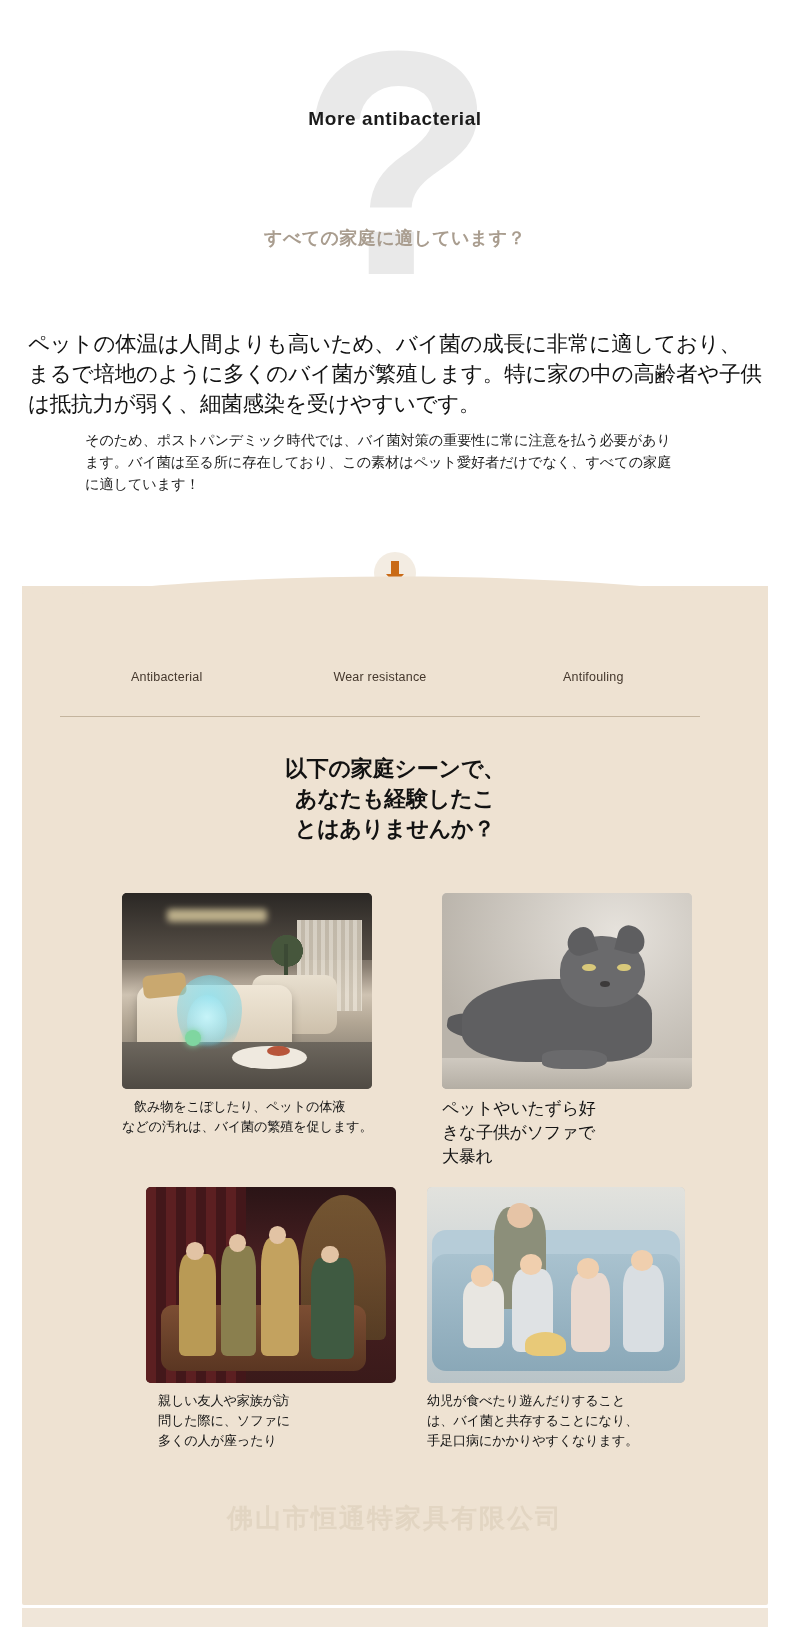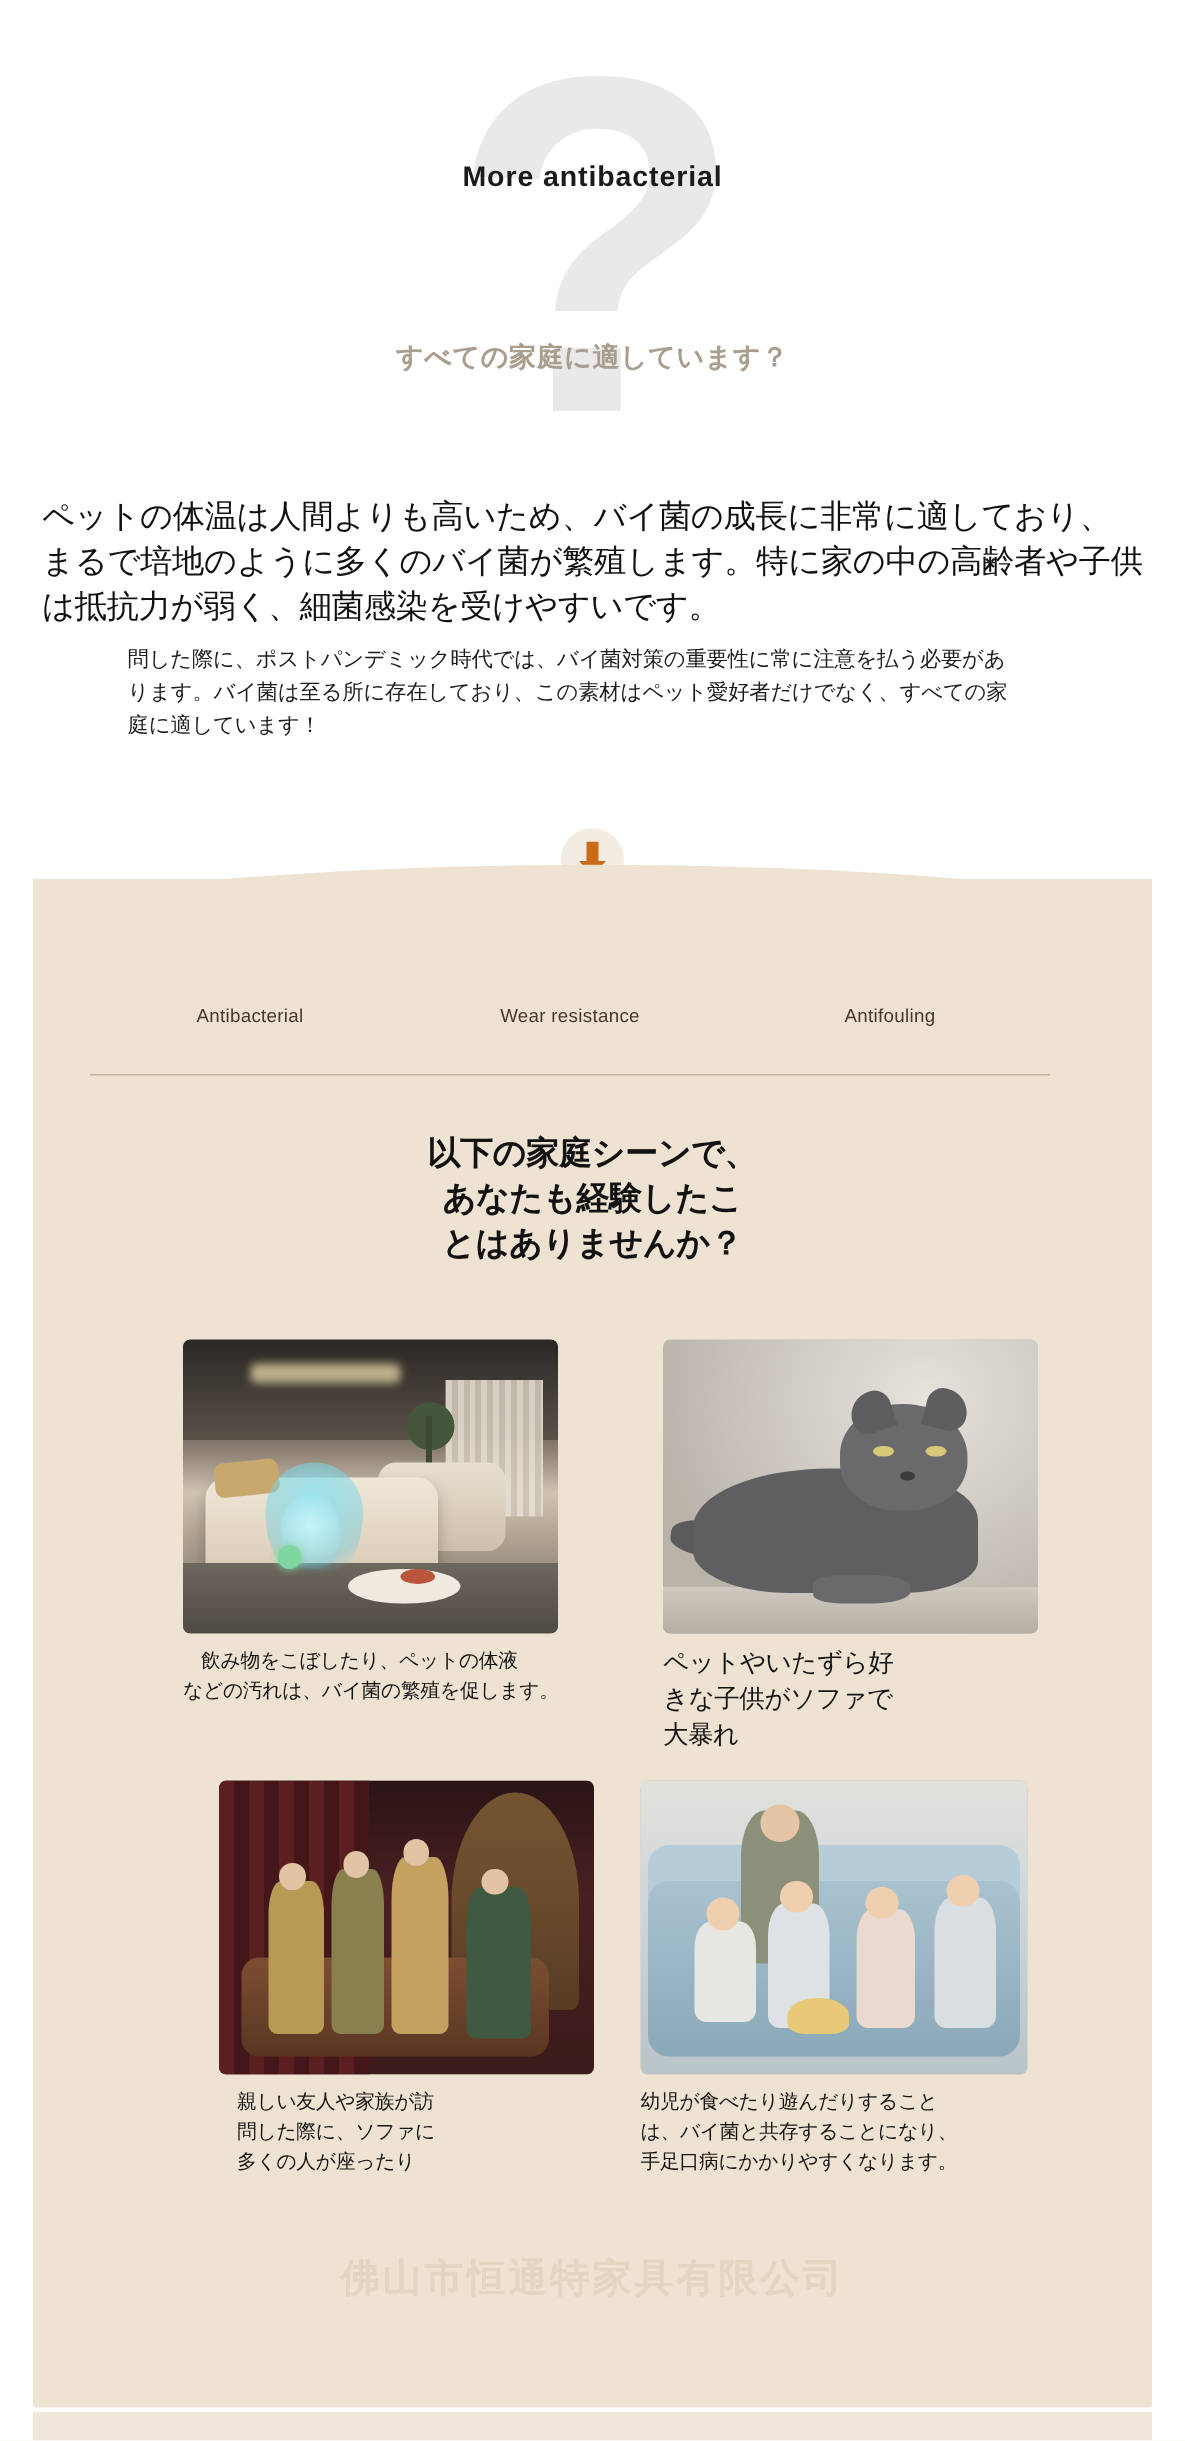--- a/index.html
+++ b/index.html
@@ -298,21 +298,21 @@
 <div class="page">
 
   <div class="hero">
     <div class="big-qmark">?</div>
     <div class="hero-en">More antibacterial</div>
     <div class="hero-jp2">すべての家庭に適しています？</div>
   </div>
 
   <div class="para-wrap">
     <div class="para-main">ペットの体温は人間よりも高いため、バイ菌の成長に非常に適しており、まるで培地のように多くのバイ菌が繁殖します。特に家の中の高齢者や子供は抵抗力が弱く、細菌感染を受けやすいです。</div>
-    <div class="para-sub">問した際に、ポストパンデミック時代では、バイ菌対策の重要性に常に注意を払う必要があります。バイ菌は至る所に存在しており、この素材はペット愛好者だけでなく、すべての家庭に適しています！</div>
+    <div class="para-sub">そのため、ポストパンデミック時代では、バイ菌対策の重要性に常に注意を払う必要があります。バイ菌は至る所に存在しており、この素材はペット愛好者だけでなく、すべての家庭に適しています！</div>
   </div>
 
   <div class="arrow-circle">
     <svg width="20" height="24" viewBox="0 0 20 24" aria-hidden="true">
       <path d="M6 0 H14 V13 H19 L10 23 L1 13 H6 Z" fill="#c96a16"></path>
     </svg>
   </div>
 
   <div class="panel">
     <div class="panel-top-curve">

